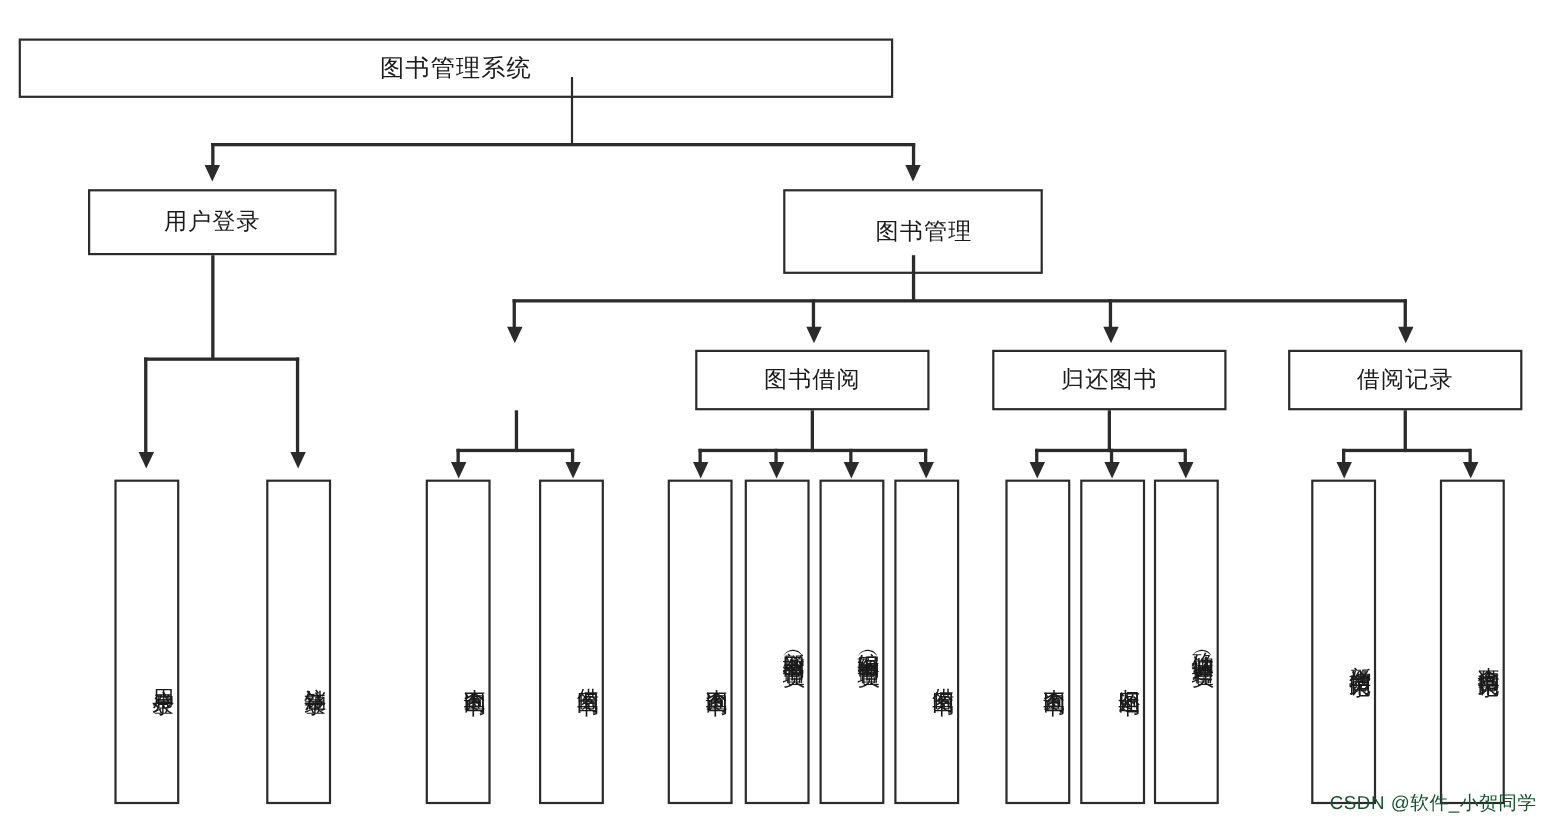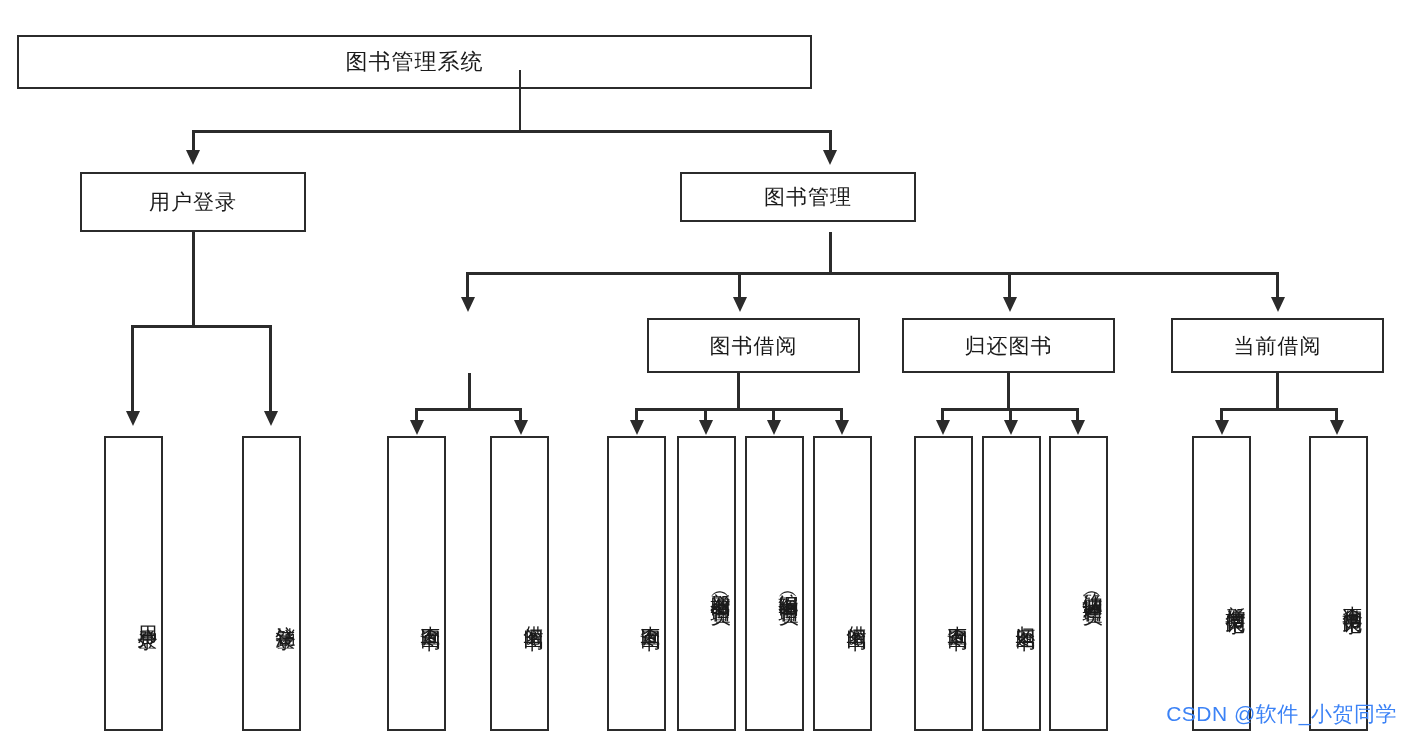--- a/index.html
+++ b/index.html
@@ -63,23 +63,23 @@
     position: absolute;
     width: 0;
     height: 0;
     border-left: 7px solid transparent;
     border-right: 7px solid transparent;
     border-top: 15px solid #2b2b2b;
   }
   #watermark {
     position: absolute;
     right: 8px;
-    bottom: 19px;
-    font-size: 21px;
-    color: #3b82f6;
+    bottom: 6px;
+    font-size: 17px;
+    color: #14532d;
     letter-spacing: 0.5px;
     white-space: nowrap;
     user-select: none;
   }
 </style>
 </head>
 <body>
 
 <div id="diagram-canvas">
 
@@ -92,21 +92,21 @@
   <div class="edge h" style="left:192px; top:130px; width:640px; height:3px;"></div>
   <div class="edge v" style="left:192px; top:130px; width:3px; height:22px;"></div>
   <div class="edge v" style="left:829px; top:130px; width:3px; height:22px;"></div>
   <div class="arrow" style="left:186px; top:150px;"></div>
   <div class="arrow" style="left:823px; top:150px;"></div>
 
   <div class="node horizontal" style="left:80px; top:172px; width:226px; height:60px;">
     <span class="label">用户登录</span>
   </div>
 
-  <div class="node horizontal" style="left:680px; top:172px; width:236px; height:50px;padding-left:20px;">
+  <div class="node horizontal" style="left:712px; top:172px; width:236px; height:77px;padding-left:20px;">
     <span class="label">图书管理</span>
   </div>
 
   <div class="edge v" style="left:192px; top:232px; width:3px; height:95px;"></div>
   <div class="edge h" style="left:131px; top:325px; width:141px; height:3px;"></div>
   <div class="edge v" style="left:131px; top:325px; width:3px; height:88px;"></div>
   <div class="edge v" style="left:269px; top:325px; width:3px; height:88px;"></div>
   <div class="arrow" style="left:126px; top:411px;"></div>
   <div class="arrow" style="left:264px; top:411px;"></div>
 
@@ -115,30 +115,30 @@
   <div class="edge v" style="left:466px; top:272px; width:3px; height:27px;"></div>
   <div class="edge v" style="left:738px; top:272px; width:3px; height:27px;"></div>
   <div class="edge v" style="left:1008px; top:272px; width:3px; height:27px;"></div>
   <div class="edge v" style="left:1276px; top:272px; width:3px; height:27px;"></div>
   <div class="arrow" style="left:461px; top:297px;"></div>
   <div class="arrow" style="left:733px; top:297px;"></div>
   <div class="arrow" style="left:1003px; top:297px;"></div>
   <div class="arrow" style="left:1271px; top:297px;"></div>
 
 
-  <div class="node horizontal" style="left:632px; top:318px; width:213px; height:55px;margin-left:15px;">
+  <div class="node horizontal" style="left:632px; top:318px; width:213px; height:55px;">
     <span class="label">图书借阅</span>
   </div>
 
   <div class="node horizontal" style="left:902px; top:318px; width:213px; height:55px;">
     <span class="label">归还图书</span>
   </div>
 
   <div class="node horizontal" style="left:1171px; top:318px; width:213px; height:55px;">
-    <span class="label">当前借阅</span>
+    <span class="label">借阅记录</span>
   </div>
 
   <div class="edge v" style="left:468px; top:373px; width:3px; height:38px;"></div>
   <div class="edge h" style="left:415px; top:408px; width:107px; height:3px;"></div>
   <div class="edge v" style="left:415px; top:408px; width:3px; height:14px;"></div>
   <div class="edge v" style="left:519px; top:408px; width:3px; height:14px;"></div>
   <div class="arrow" style="left:410px; top:420px;"></div>
   <div class="arrow" style="left:514px; top:420px;"></div>
 
   <div class="edge v" style="left:737px; top:373px; width:3px; height:38px;"></div>

